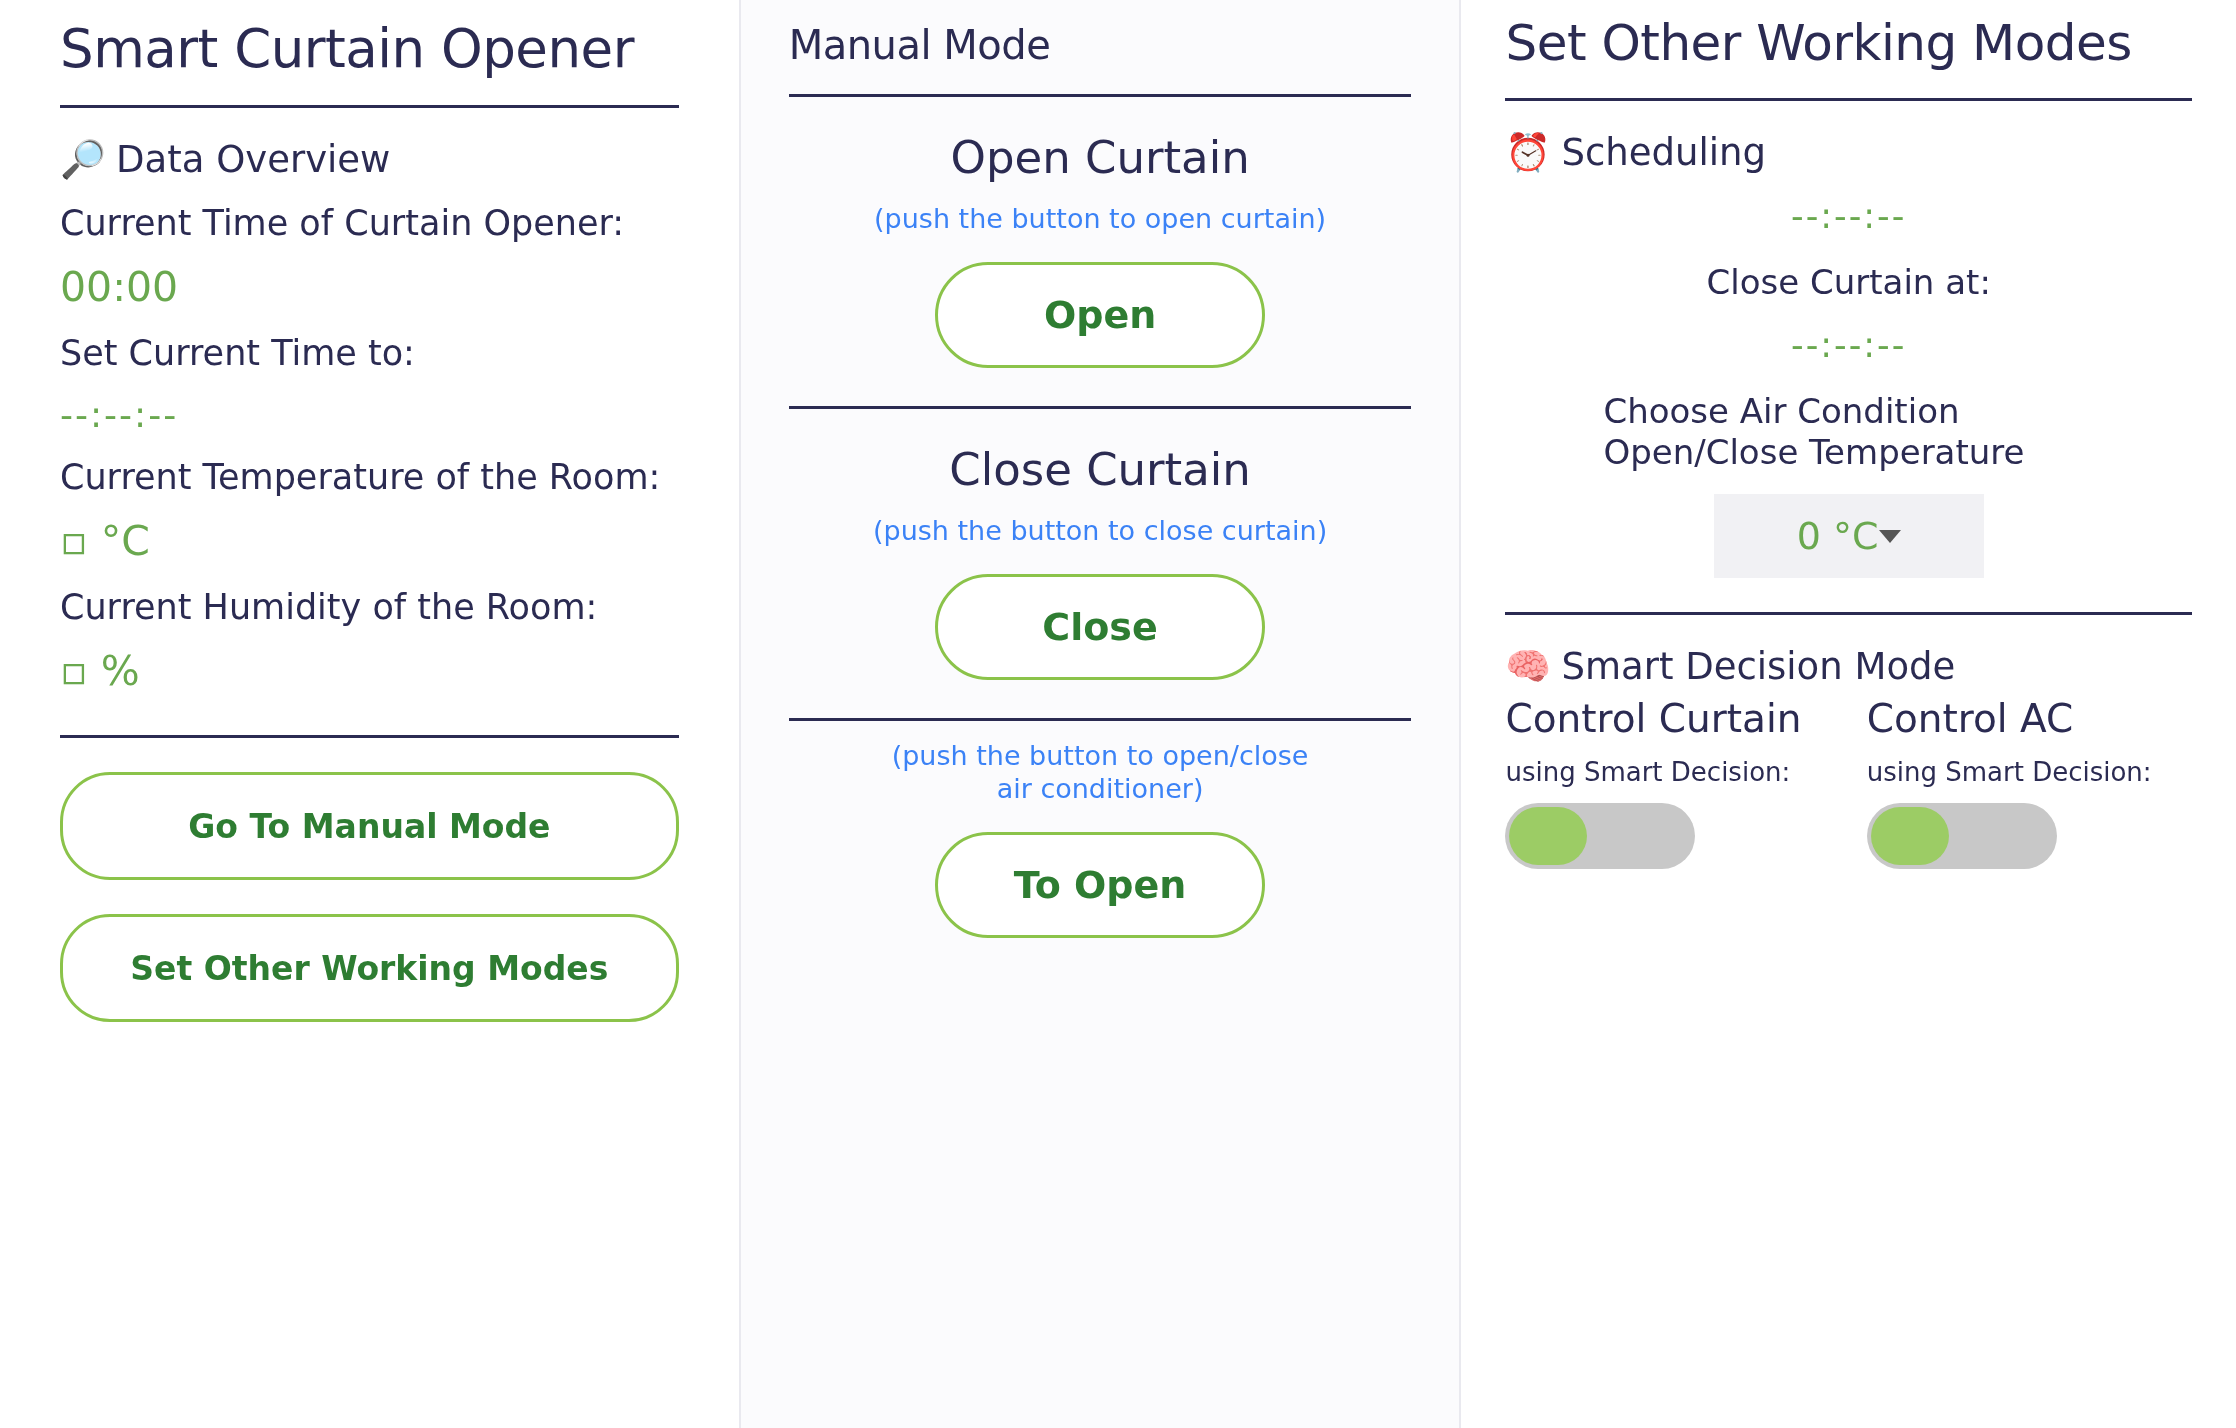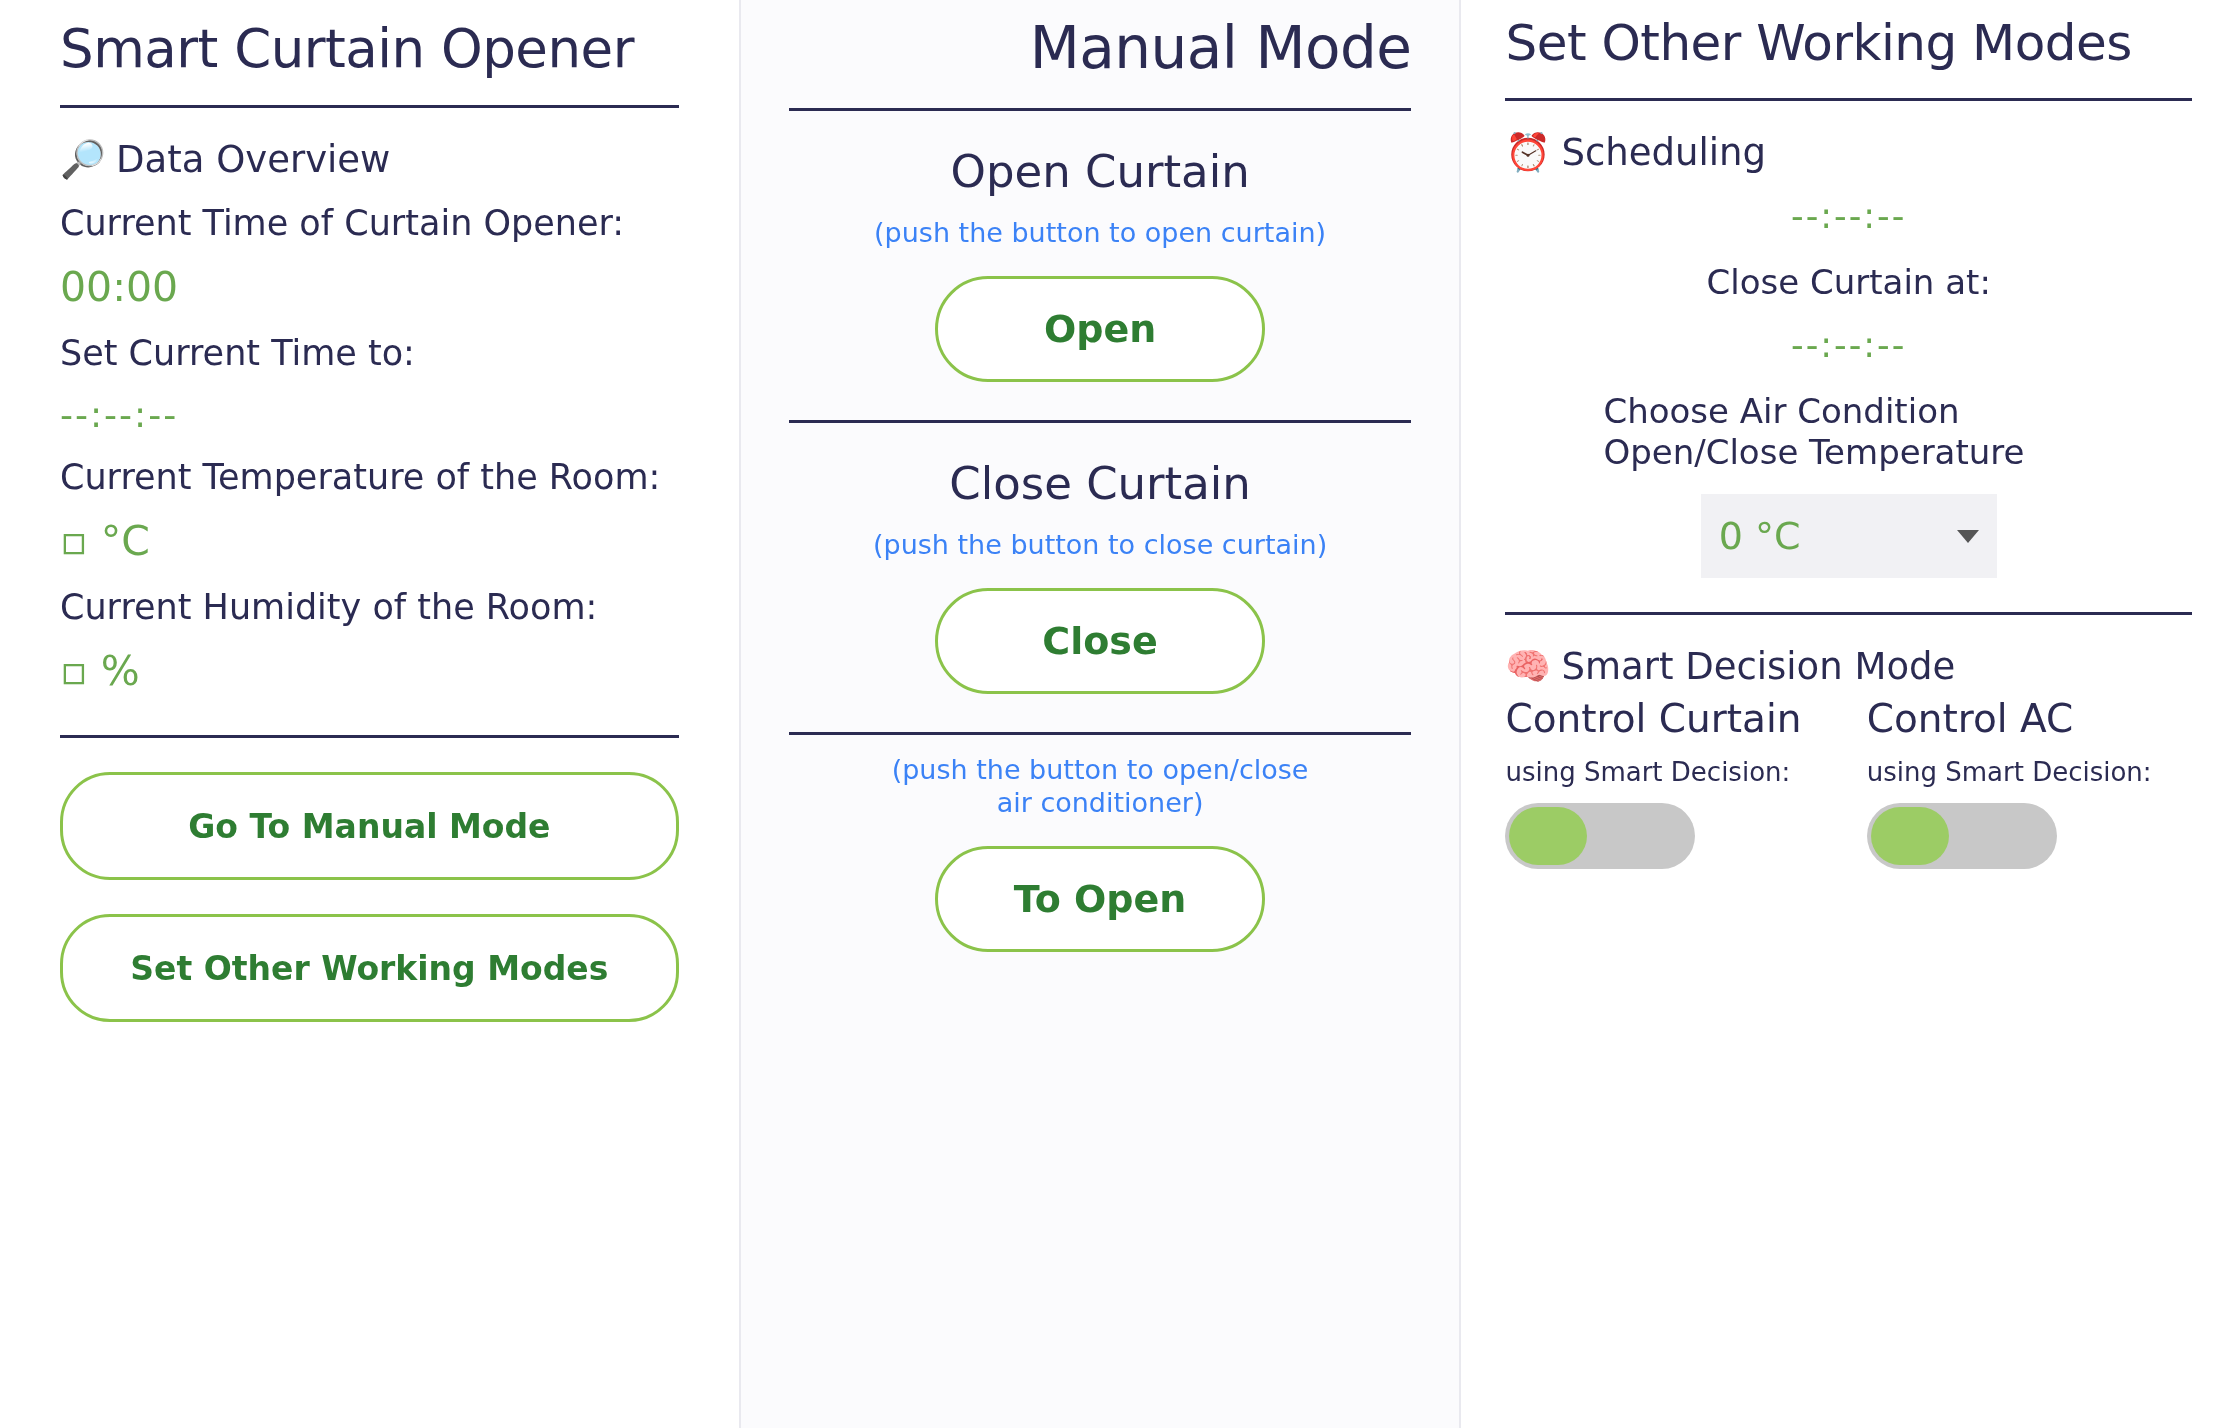--- a/index.html
+++ b/index.html
@@ -35,23 +35,23 @@
   
   .page-title {
     color: #2b2b52;
     font-size: 53px;
     font-weight: 400;
     margin: 18px 0 0 0;
     letter-spacing: -0.5px;
     white-space: nowrap;
   }
   .page-title.mid {
-    font-size: 58px;
-    text-align: right;
-    margin-top: 14px;
+    font-size: 40px;
+    text-align: left;
+    margin-top: 22px;
   }
   .page-title.right { font-size: 50px; margin-top: 14px; }
 
   .rule {
     height: 3px;
     background: #2b2b52;
     margin: 26px 0 0 0;
     border: 0;
   }
 
@@ -146,26 +146,26 @@
   .right-label.left-align { text-align: left; margin-left: 98px; }
   .right-value {
     color: #6aa84f;
     font-size: 35px;
     letter-spacing: 2px;
     text-align: center;
     margin-top: 22px;
   }
   .select-wrap {
     margin: 22px auto 0 auto;
-    width: 296px;
+    width: 270px;
     height: 84px;
     background: #f1f1f4;
     display: flex;
     align-items: center;
-    justify-content: space-between;
+    justify-content: center;
     padding: 0 18px;
     cursor: pointer;
   }
   .select-value {
     color: #6aa84f;
     font-size: 38px;
   }
   .caret {
     width: 0; height: 0;
     border-left: 11px solid transparent;

